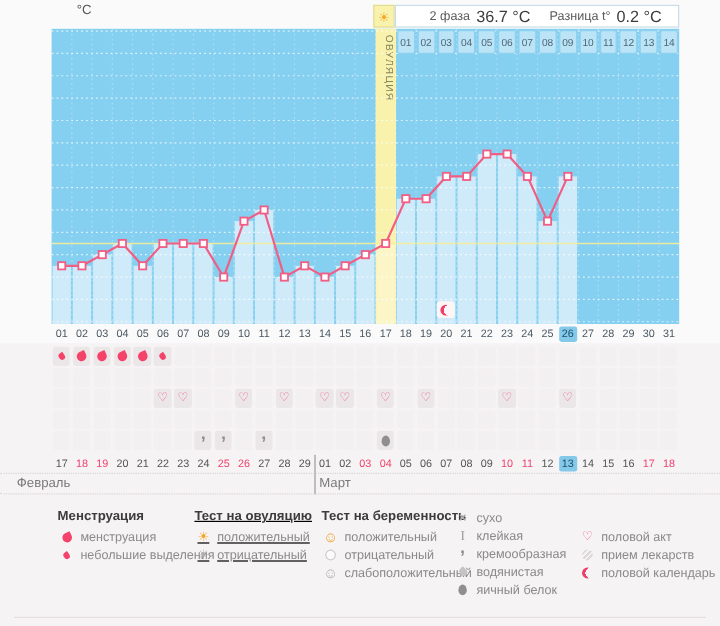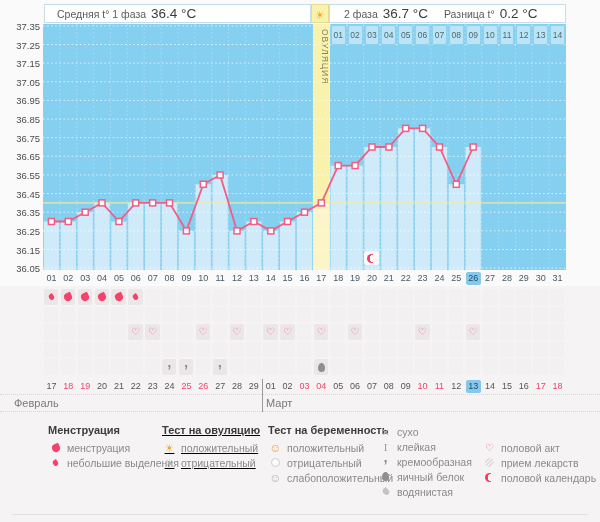--- a/index.html
+++ b/index.html
@@ -12,21 +12,21 @@
   #app{position:relative;width:600px;height:522px;}
   #top-white{position:absolute;left:0;top:0;width:600px;height:286px;background:#fbfafb;}
 
   
   #unit-label{position:absolute;left:64px;top:3px;font-size:11px;color:#555;}
   .hdr-box{position:absolute;top:4px;height:19px;background:#fff;border:1px solid #c9dde9;box-sizing:border-box;
            display:flex;align-items:center;white-space:nowrap;overflow:hidden;}
   #hdr-box1{left:44px;width:267px;padding-left:12px;}
   #hdr-sun-cell{position:absolute;left:311px;top:4px;width:18px;height:19px;background:#f8f2ac;
                 border:1px solid #e3dc96;box-sizing:border-box;text-align:center;line-height:17px;}
-  #hdr-box2{left:329px;width:237px;padding-left:14px;}
+  #hdr-box2{left:329px;width:237px;padding-left:28px;}
   .hdr-lbl{font-size:10.5px;color:#5a5a5a;margin-right:5px;}
   .hdr-val{font-size:13.5px;color:#3c3c3c;margin-right:16px;}
 
   
   #chart-area{position:absolute;left:43px;top:24px;width:523px;height:246px;background:#85cff0;}
   #ovulation-band{position:absolute;top:0;height:246px;background:#f8f2ac;}
   #ovulation-label{position:absolute;top:5px;writing-mode:vertical-rl;font-size:8.5px;color:#84845f;
                    letter-spacing:1px;width:100%;text-align:left;display:flex;justify-content:center;}
   #dpo-row{position:absolute;top:1px;left:0;height:21px;width:100%;}
   .dpo-cell{position:absolute;top:0;height:20px;background:#bbe4f7;border:1px solid #8ed1ef;box-sizing:border-box;
@@ -83,50 +83,30 @@
   .glyph-sticky{font-family:"Liberation Serif","DejaVu Serif",serif;color:#9e9b9b;font-size:11px;line-height:10px;}
   .glyph-comma{color:#8f8c8c;font-size:15px;font-weight:bold;line-height:6px;position:relative;top:3px;}
 </style>
 </head>
 <body>
 
 <div id="app">
   <div id="top-white"></div>
 
   <span id="unit-label">°C</span>
-  <div id="hdr-box1" class="hdr-box">
-    <span class="hdr-lbl">Средняя t° 1 фаза</span>
-    <span class="hdr-val">36.4 °C</span>
-  </div>
   <div id="hdr-sun-cell">
     <span class="glyph-sun-orange">☀</span>
   </div>
   <div id="hdr-box2" class="hdr-box">
     <span class="hdr-lbl">2 фаза</span>
     <span class="hdr-val">36.7 °C</span>
     <span class="hdr-lbl">Разница t°</span>
     <span class="hdr-val">0.2 °C</span>
   </div>
 
-  <div id="y-axis">
-      <div class="ytick" style="top: 20.8636px;">37.35</div>
-      <div class="ytick" style="top: 39.5px;">37.25</div>
-      <div class="ytick" style="top: 58.1364px;">37.15</div>
-      <div class="ytick" style="top: 76.7727px;">37.05</div>
-      <div class="ytick" style="top: 95.4091px;">36.95</div>
-      <div class="ytick" style="top: 114.045px;">36.85</div>
-      <div class="ytick" style="top: 132.682px;">36.75</div>
-      <div class="ytick" style="top: 151.318px;">36.65</div>
-      <div class="ytick" style="top: 169.955px;">36.55</div>
-      <div class="ytick" style="top: 188.591px;">36.45</div>
-      <div class="ytick" style="top: 207.227px;">36.35</div>
-      <div class="ytick" style="top: 225.864px;">36.25</div>
-      <div class="ytick" style="top: 244.5px;">36.15</div>
-      <div class="ytick" style="top: 263.136px;">36.05</div>
-    </div>
 
   <div id="chart-area">
     <div id="ovulation-band" style="left: 269.935px; width: 16.871px;">
       <div id="ovulation-label">ОВУЛЯЦИЯ</div>
     </div>
     <svg id="chart-svg" width="523" height="246" style="position:absolute;left:0;top:0;">
         <g>
           <rect x="0.80" y="197.55" width="15.27" height="48.45" fill="#cfebf9"></rect>
           <rect x="17.67" y="197.55" width="15.27" height="48.45" fill="#cfebf9"></rect>
           <rect x="34.54" y="188.23" width="15.27" height="57.77" fill="#cfebf9"></rect>
@@ -582,29 +562,29 @@
           <span>клейкая</span>
         </div>
         <div class="leg-item">
           <span class="leg-ico">
             <span class="glyph-comma">’</span>
           </span>
           <span>кремообразная</span>
         </div>
         <div class="leg-item">
           <span class="leg-ico">
+            <span class="icon-drop-grey"></span>
+          </span>
+          <span>водянистая</span>
+        </div>
+        <div class="leg-item">
+          <span class="leg-ico">
             <span class="icon-egg"></span>
           </span>
           <span>яичный белок</span>
-        </div>
-        <div class="leg-item">
-          <span class="leg-ico">
-            <span class="icon-drop-grey"></span>
-          </span>
-          <span>водянистая</span>
         </div>
       </div>
       <div class="leg-col" style="left: 482px;">
         <div class="leg-title"></div>
         <div class="leg-item">
           <span class="leg-ico">
             <span class="glyph-heart">♡</span>
           </span>
           <span>половой акт</span>
         </div>

